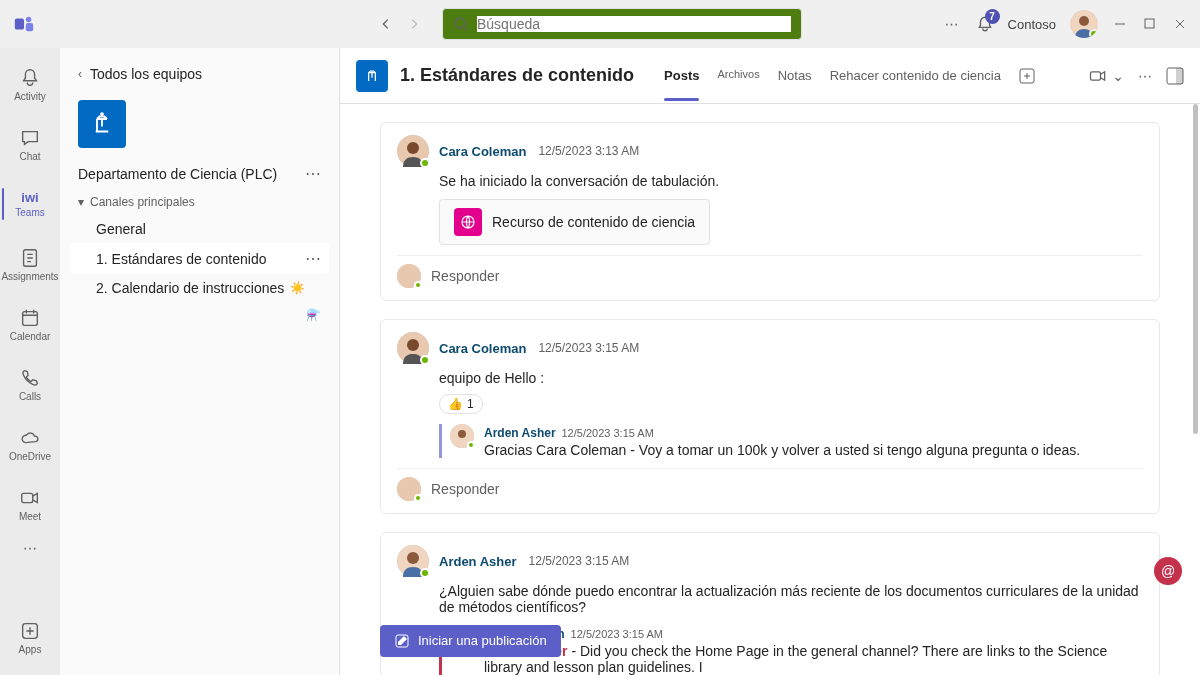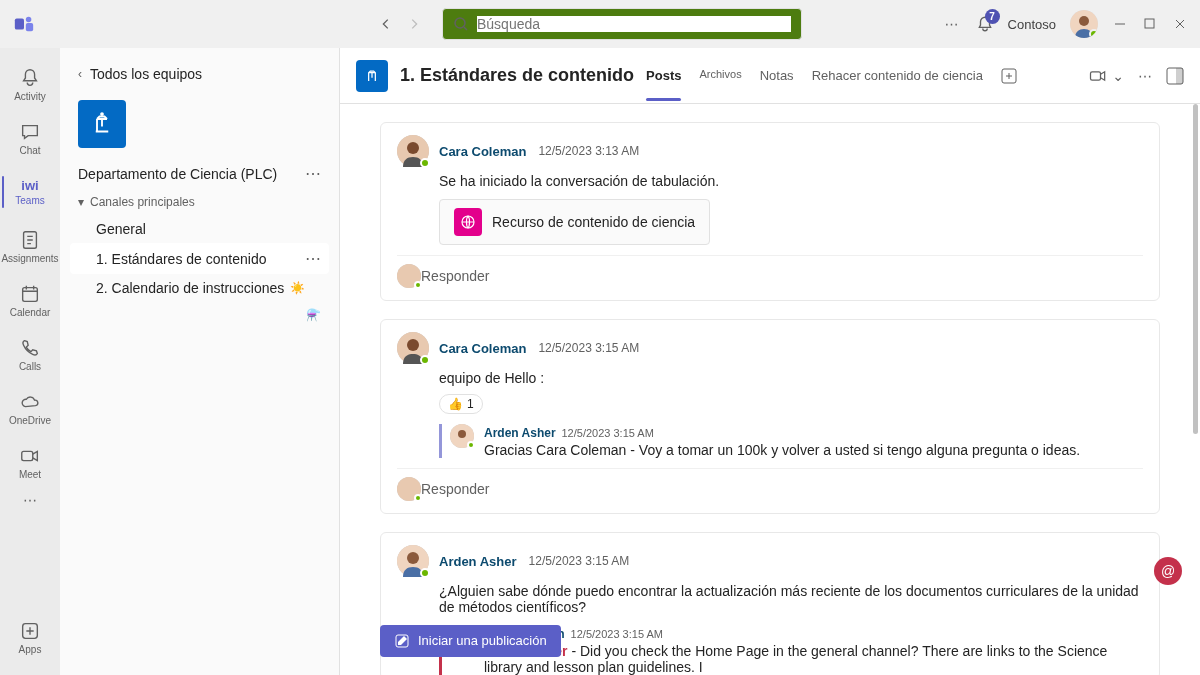--- a/index.html
+++ b/index.html
@@ -12,21 +12,21 @@
 .search-box input{border:none;outline:none;flex:1;font-size:14px;color:#616161}
 .titlebar-right{margin-left:auto;display:flex;align-items:center;gap:14px}
 .titlebar-icon{width:20px;height:20px;display:flex;align-items:center;justify-content:center;color:#616161;cursor:pointer}
 .notif-wrap{position:relative}
 .notif-badge{position:absolute;top:-6px;right:-6px;background:#4f52b2;color:#fff;font-size:10px;border-radius:50%;width:15px;height:15px;display:flex;align-items:center;justify-content:center;font-weight:600}
 .org-name{font-size:13px;color:#424242}
 .avatar-sm{width:28px;height:28px;border-radius:50%;background:#ddd;position:relative;overflow:hidden}
 .presence{position:absolute;right:-1px;bottom:-1px;width:10px;height:10px;border-radius:50%;background:#6bb700;border:2px solid #f0f0f0}
 .win-btn{width:16px;height:16px;color:#616161;cursor:pointer;display:flex;align-items:center;justify-content:center}
 .app-body{display:flex;height:627px}
-.left-rail{width:60px;background:#ebebeb;display:flex;flex-direction:column;align-items:center;padding-top:10px;gap:2px}
+.left-rail{width:60px;background:#ebebeb;display:flex;flex-direction:column;align-items:center;padding-top:10px;gap:8px}
 .rail-item{width:56px;height:52px;display:flex;flex-direction:column;align-items:center;justify-content:center;gap:2px;cursor:pointer;color:#616161;border-radius:4px;position:relative}
 .rail-item.active{color:#5b5fc7}
 .rail-item.active::before{content:'';position:absolute;left:0;top:10px;bottom:10px;width:2px;background:#5b5fc7;border-radius:2px}
 .rail-label{font-size:10px}
 .rail-more{margin-top:2px;color:#616161;cursor:pointer}
 .rail-bottom{margin-top:auto;margin-bottom:12px}
 .side-panel{width:280px;background:#fafafa;border-right:1px solid #e1e1e1;padding:14px 10px}
 .side-header{display:flex;align-items:center;gap:8px;padding:4px 8px;cursor:pointer}
 .side-header .chev{font-size:12px;color:#616161}
 .side-title{font-size:14px;color:#242424}
@@ -36,37 +36,37 @@
 .more-dots{color:#616161;cursor:pointer;font-size:16px}
 .section-header{display:flex;align-items:center;gap:6px;padding:6px 8px;color:#616161;font-size:12px;cursor:pointer}
 .channel-item{padding:6px 8px 6px 26px;font-size:14px;color:#242424;cursor:pointer;display:flex;align-items:center;gap:6px;border-radius:4px}
 .channel-item.selected{background:#fff;font-weight:400}
 .channel-item .emoji{font-size:12px}
 .channel-item .more-dots{margin-left:auto}
 .main{flex:1;background:#fff;display:flex;flex-direction:column;position:relative}
 .chan-header{height:56px;display:flex;align-items:center;padding:0 16px;gap:12px;border-bottom:1px solid #e1e1e1}
 .chan-icon{width:32px;height:32px;border-radius:4px;background:#036ac4;display:flex;align-items:center;justify-content:center}
 .chan-title{font-size:18px;font-weight:600}
-.tabs{display:flex;gap:18px;}
+.tabs{display:flex;gap:18px;margin-left:18px}
 .tab{font-size:13px;color:#616161;cursor:pointer;padding:16px 0;position:relative}
 .tab.active{color:#242424;font-weight:600}
 .tab.active::after{content:'';position:absolute;left:0;right:0;bottom:-1px;height:3px;background:#5b5fc7;border-radius:2px}
 .header-actions{margin-left:auto;display:flex;align-items:center;gap:14px;color:#616161}
 .header-btn{cursor:pointer;display:flex;align-items:center;gap:4px}
 .messages{flex:1;overflow:auto;padding:18px 40px 80px}
 .msg-card{background:#fff;border:1px solid #e8e8e8;border-radius:6px;margin-bottom:18px;padding:12px 16px}
 .msg-head{display:flex;align-items:center;gap:10px;margin-bottom:6px}
 .avatar{width:32px;height:32px;border-radius:50%;background:#c8c8c8;position:relative;flex-shrink:0}
 .avatar .presence{border-color:#fff}
 .author{font-size:13px;font-weight:700;color:#0c4a6e}
 .timestamp{font-size:12px;color:#616161;margin-left:2px}
 .msg-body{font-size:14px;color:#242424;margin-left:42px;margin-bottom:10px}
 .attachment{display:inline-flex;align-items:center;gap:10px;border:1px solid #e1e1e1;border-radius:4px;padding:8px 14px;margin-left:42px;background:#fafafa}
 .att-icon{width:28px;height:28px;border-radius:4px;background:#e3008c;display:flex;align-items:center;justify-content:center;color:#fff}
-.reply-row{display:flex;align-items:center;margin-top:10px;padding-top:8px;border-top:1px solid #f0f0f0}
+.reply-row{display:flex;align-items:center;gap:10px;margin-top:10px;padding-top:8px;border-top:1px solid #f0f0f0}
 .reply-text{font-size:14px;color:#616161}
 .reaction{display:inline-flex;align-items:center;gap:4px;border:1px solid #e1e1e1;border-radius:12px;padding:2px 8px;font-size:12px;margin-left:42px;margin-top:6px;background:#fff}
 .thread-reply{display:flex;gap:10px;margin-left:42px;margin-top:10px;border-left:3px solid #9496d9;padding-left:8px}
 .thread-reply .avatar{width:24px;height:24px}
 .thread-reply .author{font-size:12px}
 .thread-reply .timestamp{font-size:11px}
 .thread-reply .body{font-size:14px;color:#242424;margin-top:2px}
 .mention{color:#c4314b;font-weight:600}
 .compose-bar{position:absolute;left:40px;bottom:18px}
 .compose-btn{display:inline-flex;align-items:flex-start;gap:8px;background:#5b5fc7;color:#fff;border:none;border-radius:4px;padding:8px 14px;font-size:13px;cursor:pointer}

